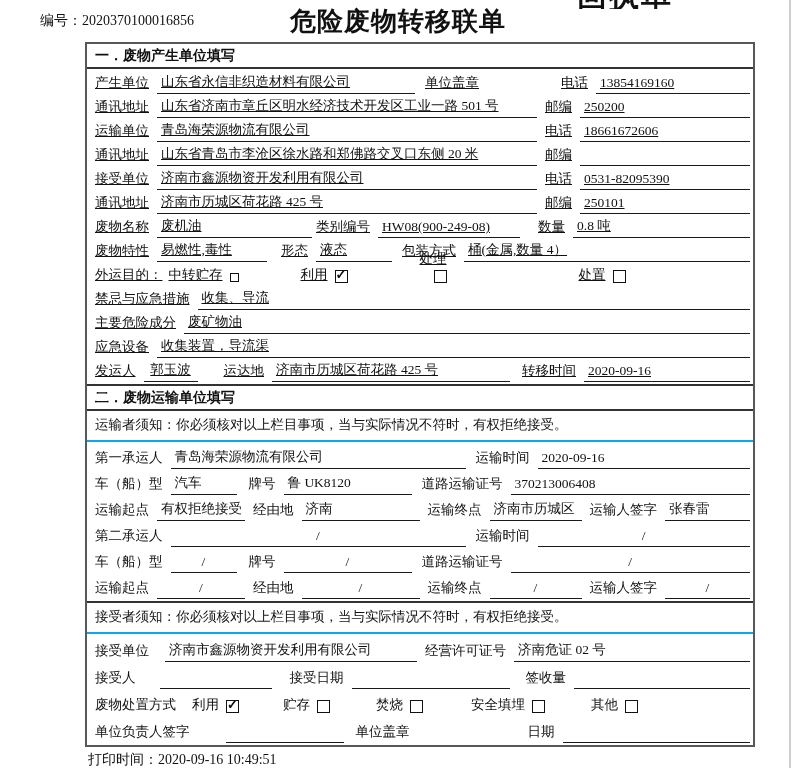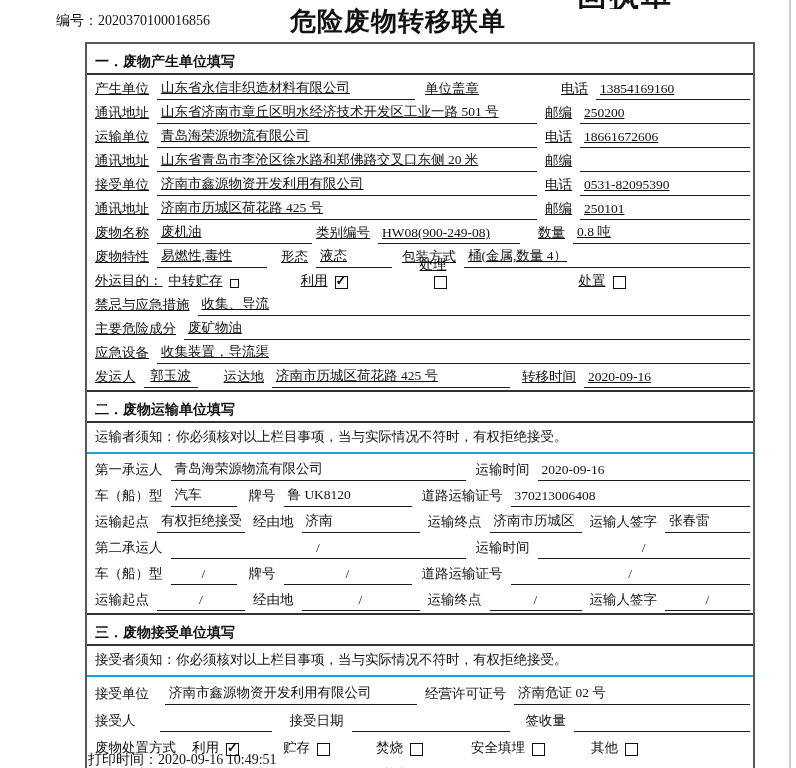--- a/index.html
+++ b/index.html
@@ -1,29 +1,29 @@
 <!DOCTYPE html>
 <html><head>
 <meta charset="utf-8">
 <style>
   html,body{margin:0;padding:0;background:#fff;}
   .page{position:relative;width:796px;height:768px;background:#fff;overflow:hidden;
         font-family:"Liberation Serif","DejaVu Serif",serif;color:#111;}
-  .serial{position:absolute;left:56px;top:12px;font-size:14px;white-space:nowrap;}
+  .serial{position:absolute;left:40px;top:12px;font-size:14px;white-space:nowrap;}
   .title{position:absolute;left:0;top:4px;width:100%;text-align:center;
          font-size:26px;font-weight:bold;letter-spacing:1px;}
   .clip-stamp{position:absolute;left:577px;top:0;width:100px;height:9px;overflow:hidden;}
   .clip-stamp span{display:inline-block;font-size:30px;font-weight:bold;letter-spacing:2px;
          transform:translateY(-23px);white-space:nowrap;}
   .edge-line{position:absolute;left:789px;top:0;width:2px;height:768px;background:#cfcfcf;}
   .formtable{position:absolute;left:85px;top:42px;width:670px;border:2px solid #585858;
          box-sizing:border-box;background:#fff;}
   .sec{}
   .sec + .sec{border-top:2px solid #333;}
-  .sec-title{font-weight:bold;font-size:14px;padding:9px 8px 2px;border-bottom:2px solid #333;}
+  .sec-title{font-weight:bold;font-size:14px;padding:3px 8px 2px;border-bottom:2px solid #333;}
   .notice{font-size:13.5px;padding:5px 8px 6px;border-bottom:2px solid #0ea5e9;}
   .rows{padding:1px 0 2px;}
   .row{display:flex;align-items:flex-end;padding:0 3px 0 8px;box-sizing:border-box;}
   .s1 .row{height:24px;text-decoration:underline;}
   .s2 .row{height:26px;}
   .s3 .row{height:27px;}
   .row > * + *{margin-left:8px;}
   .lbl{font-size:13.5px;white-space:nowrap;padding-bottom:2px;}
   .val{font-size:13.5px;white-space:nowrap;border-bottom:1px solid #1a1a1a;
        padding:0 4px 2px;box-sizing:border-box;min-height:1em;overflow:hidden;}
@@ -197,21 +197,20 @@
             <span class="val ctr" style="width: 118px;">/</span>
             <span class="lbl">运输终点</span>
             <span class="val ctr" style="width: 92px;">/</span>
             <span class="lbl">运输人签字</span>
             <span class="val grow ctr">/</span>
           </div>
         </div>
     </div>
 
     <div class="sec s3">
-      <div class="sec-title">三．废物接受单位填写</div>
       <div class="notice">接受者须知：你必须核对以上栏目事项，当与实际情况不符时，有权拒绝接受。</div>
       <div class="rows">
           <div class="row">
             <span class="lbl">接受单位</span>
             <span class="val" style="width: 252px; margin-left: 16px;">济南市鑫源物资开发利用有限公司</span>
             <span class="lbl" style="margin-left: 8px;">经营许可证号</span>
             <span class="val grow">济南危证 02 号</span>
           </div>
           <div class="row">
             <span class="lbl">接受人</span>

